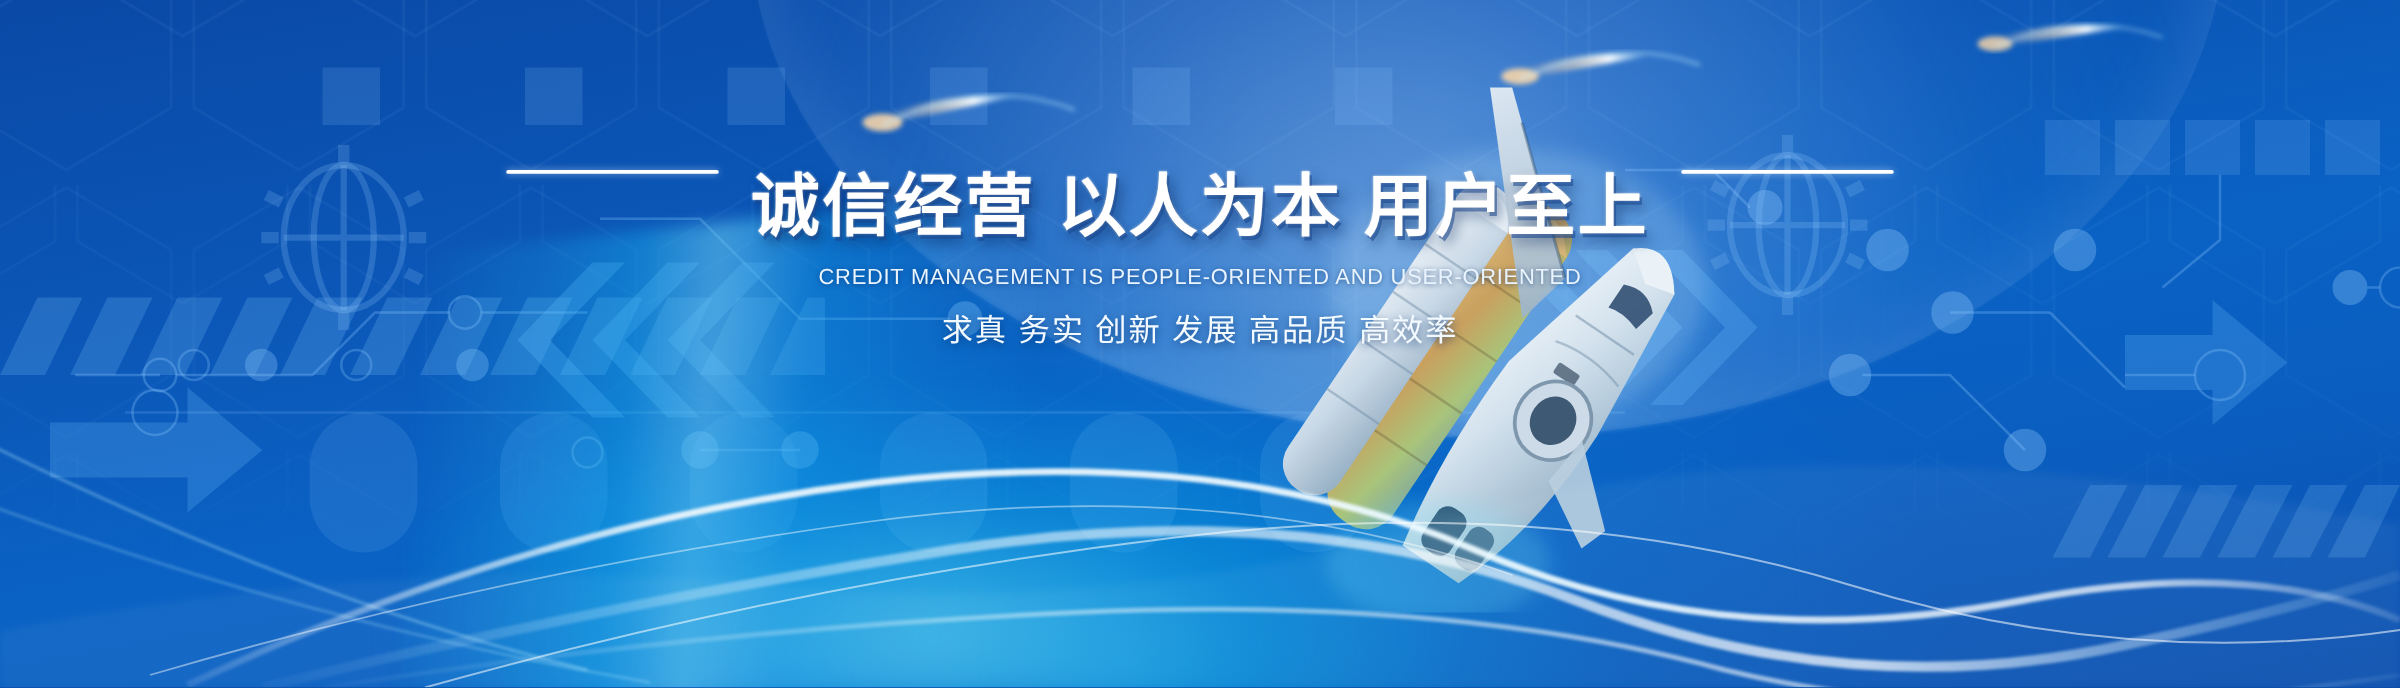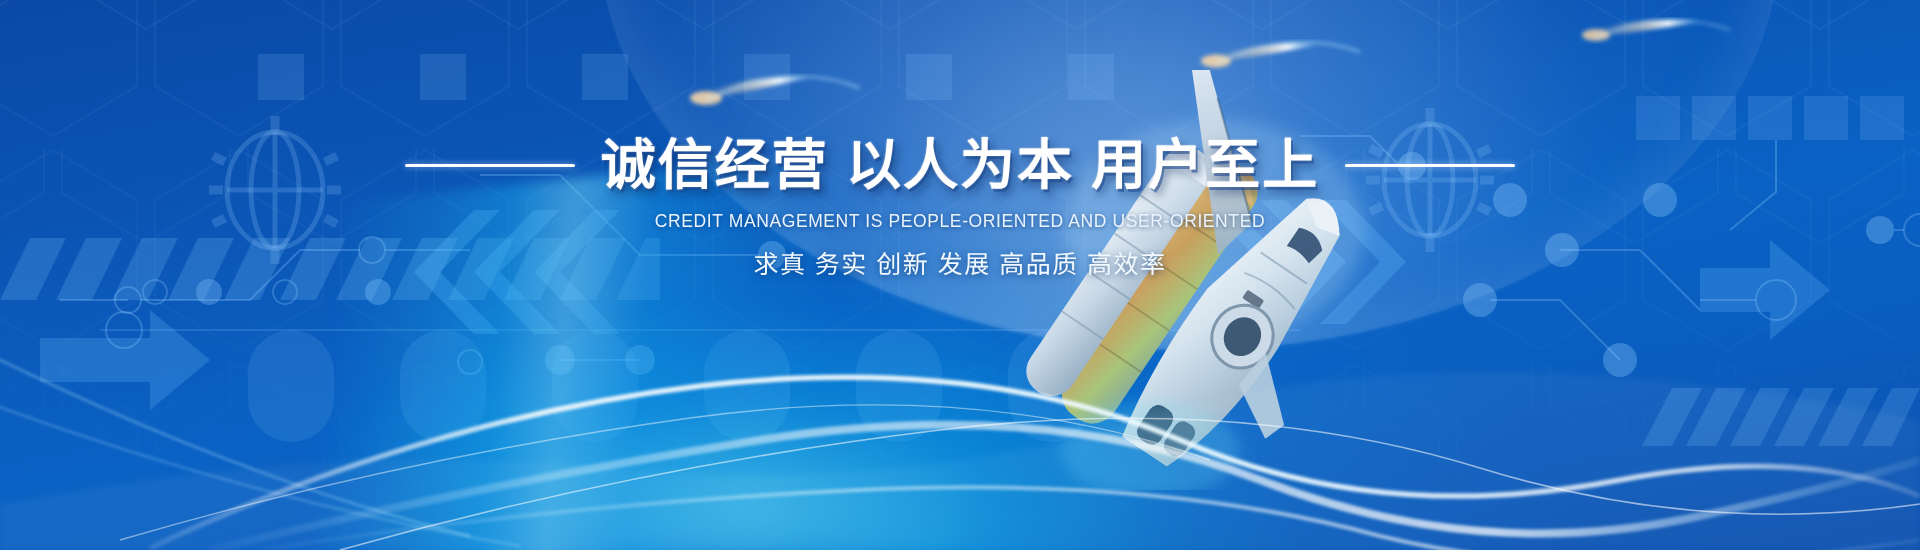--- a/index.html
+++ b/index.html
@@ -51,21 +51,21 @@
     background:radial-gradient(ellipse at 50% 80%, rgba(110,245,255,0.45) 0%, rgba(20,190,245,0.20) 38%, rgba(0,0,0,0) 70%);
     filter:blur(14px);
   }
 
   
   .content {
     position:absolute; left:0; right:0; top:136px;
     display:flex; flex-direction:column; align-items:center;
     z-index:40;
   }
-  .headline-row { display:flex; align-items:center; gap:26px; }
+  .headline-row { display:flex; gap:26px; }
   .rule { width:170px; height:3px; background:#ffffff; border-radius:2px; box-shadow:0 0 6px rgba(255,255,255,.5); }
   .headline {
     font-size:55px; font-weight:bold; color:#ffffff; letter-spacing:2px;
     white-space:nowrap; line-height:1.08;
     text-shadow:
       2px 3px 0 rgba(25,70,140,.55),
       4px 6px 10px rgba(8,40,95,.55),
       0 0 2px rgba(255,255,255,.9);
   }
   .subline-en {

